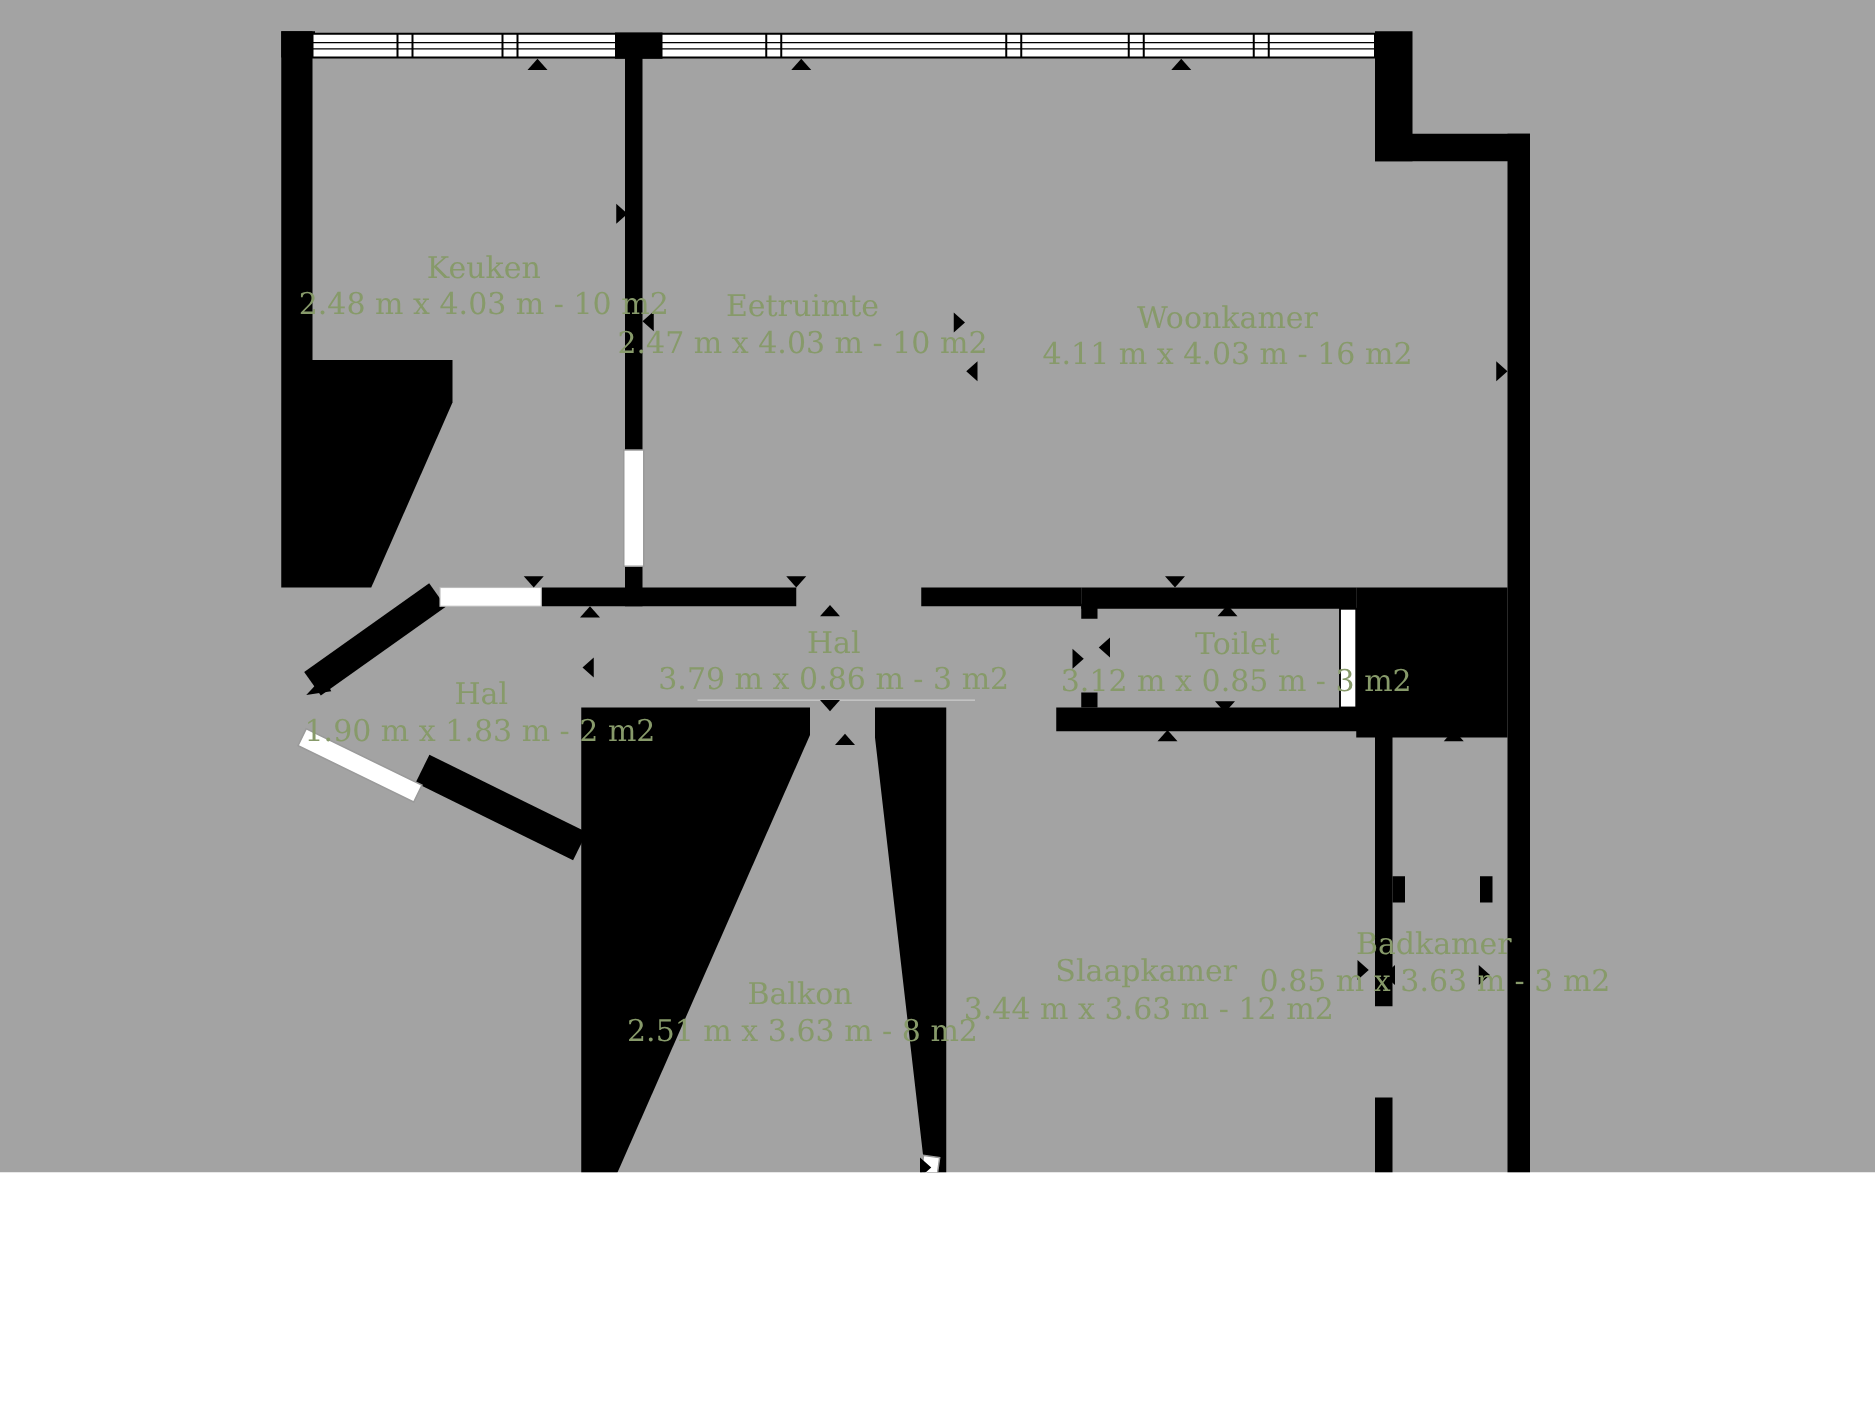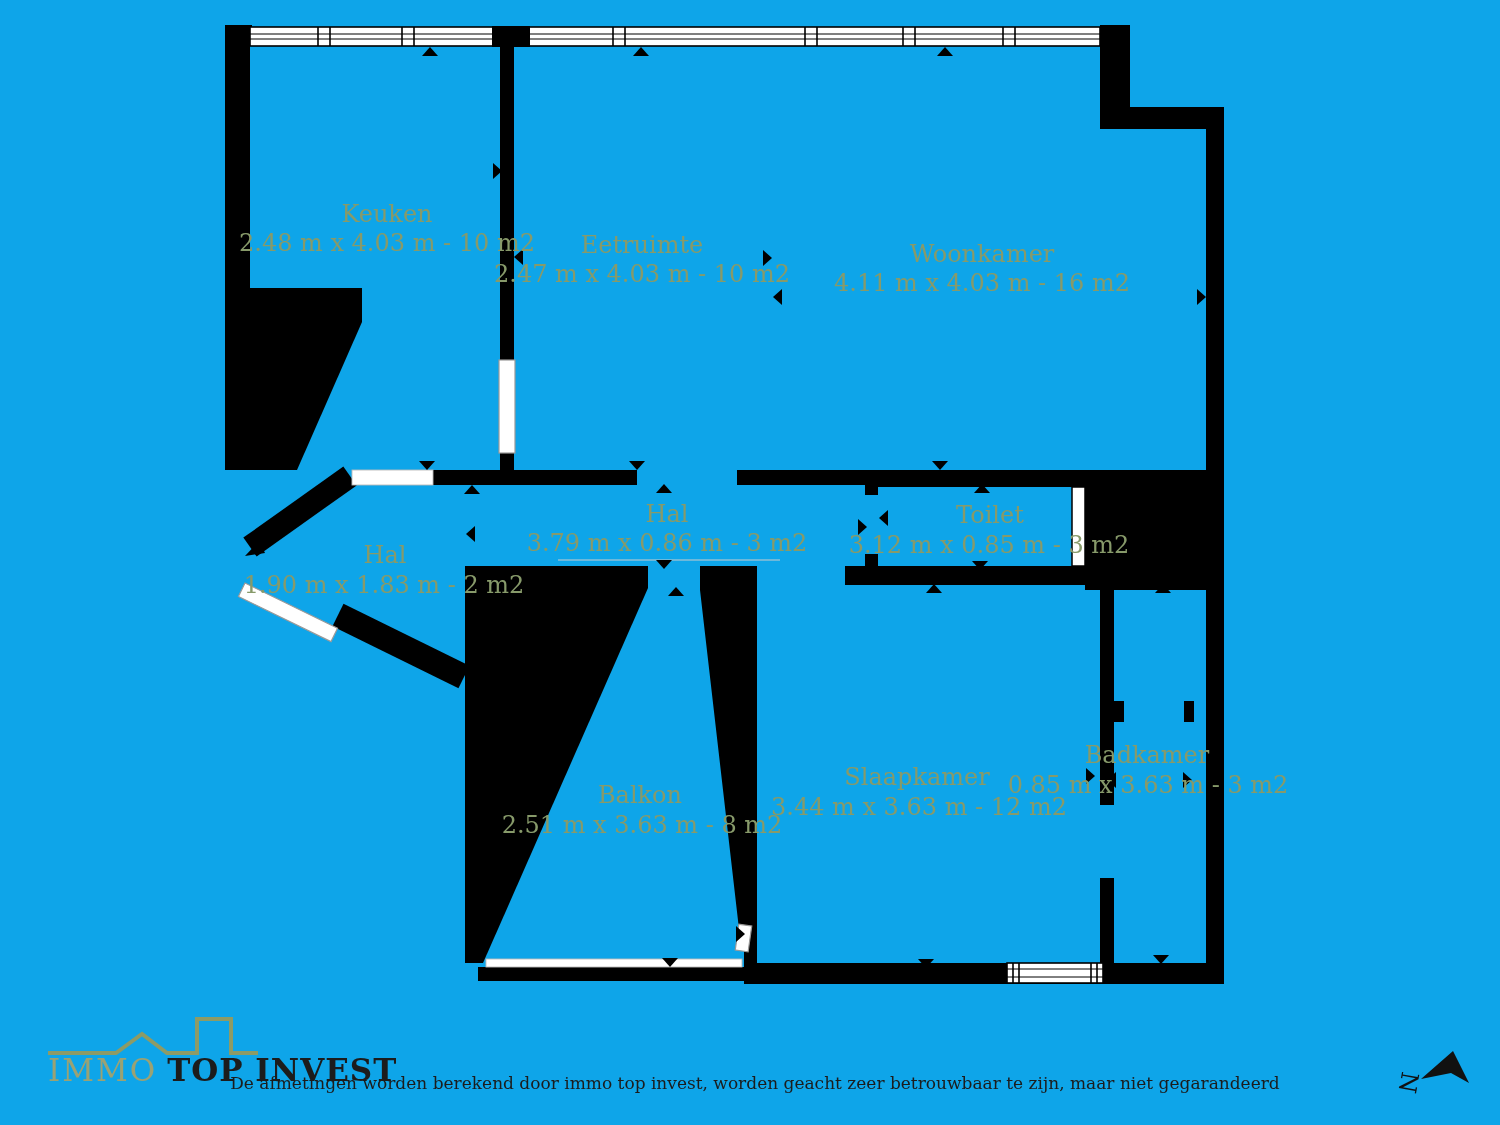--- a/index.html
+++ b/index.html
@@ -1,16 +1,16 @@
 <!DOCTYPE html>
 <html><head>
 <meta charset="utf-8">
 <style>
   html,body{margin:0;padding:0;background:#ffffff;}
-  .stage{position:relative;width:1500px;height:1125px;background:#0ea5e9;overflow:hidden;
+  .stage{position:relative;width:1500px;height:938px;background:#a3a3a3;overflow:hidden;
          font-family:"DejaVu Serif", serif;}
   svg{display:block;}
   .wall{fill:#000000;stroke:none;}
   .wall-line{stroke:#000000;fill:none;}
   .win{fill:#ffffff;stroke:#000000;stroke-width:1.6;}
   .win-line{stroke:#000000;stroke-width:1;}
   .mullion{stroke:#000000;stroke-width:1.6;}
   .door{fill:#ffffff;stroke:#9a9a9a;stroke-width:1.2;}
   .threshold{fill:#ffffff;stroke:#bbbbbb;stroke-width:0.9;}
   .leaf{fill:#ffffff;stroke:#000000;stroke-width:1.5;}

